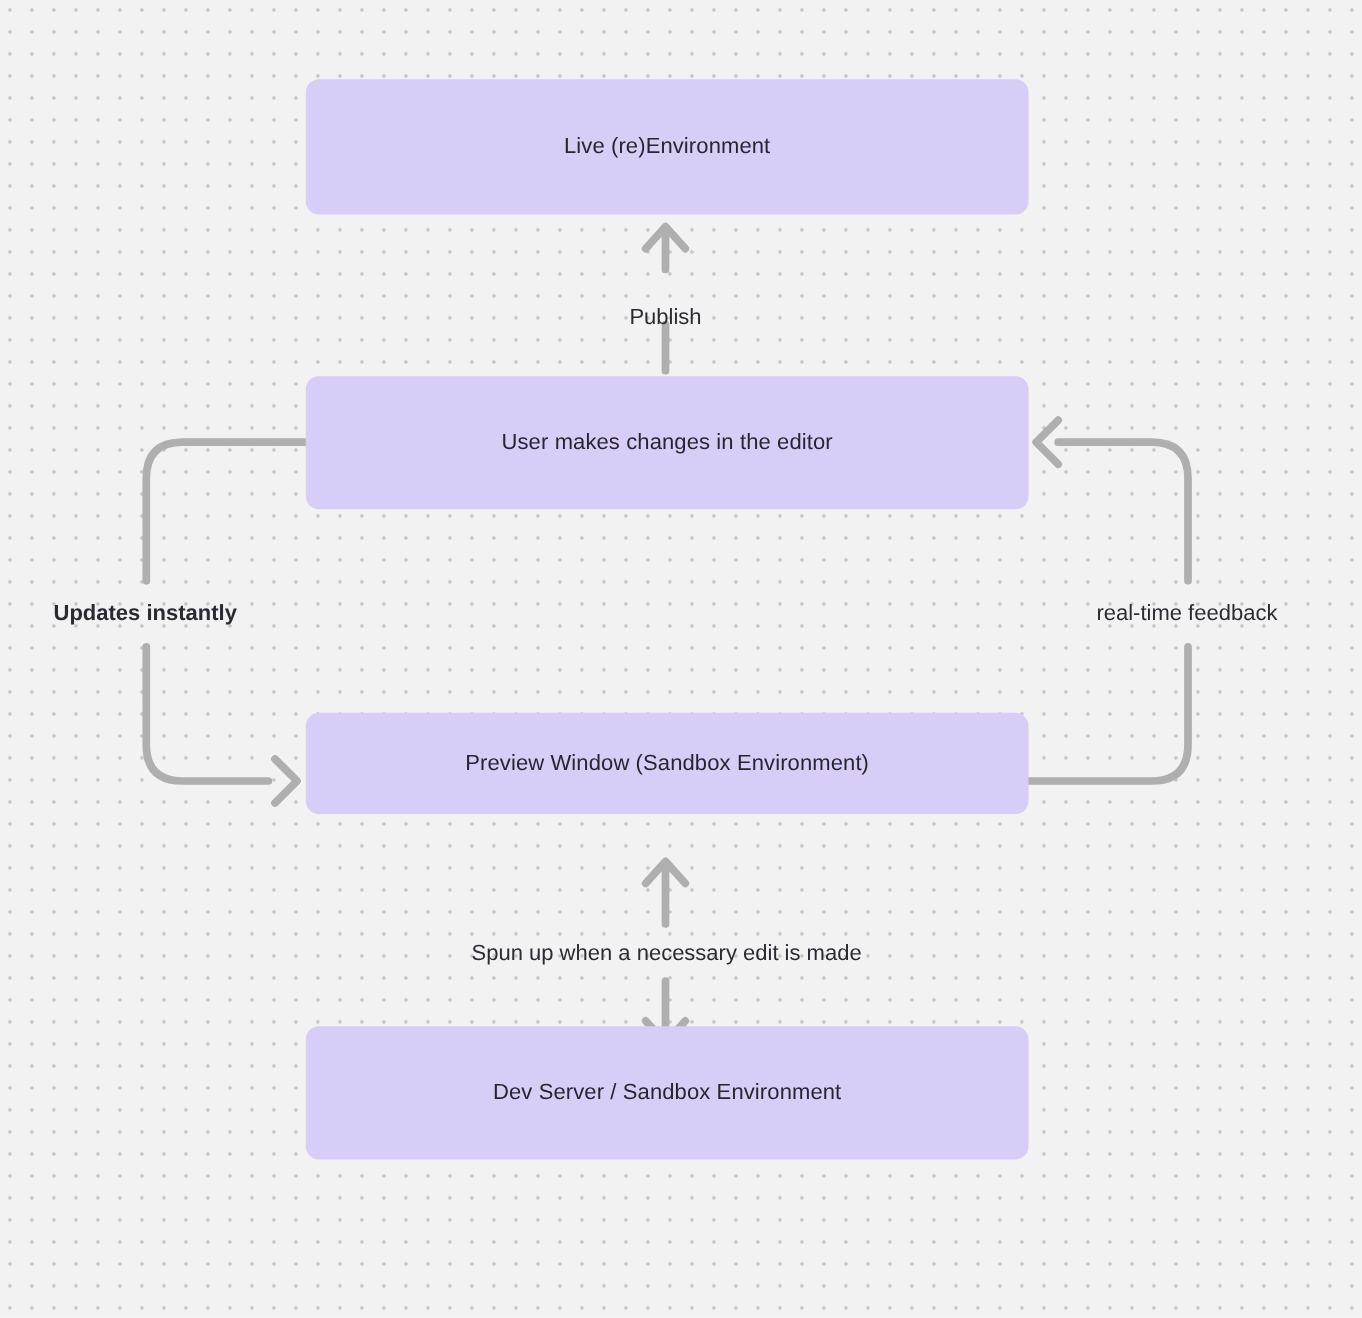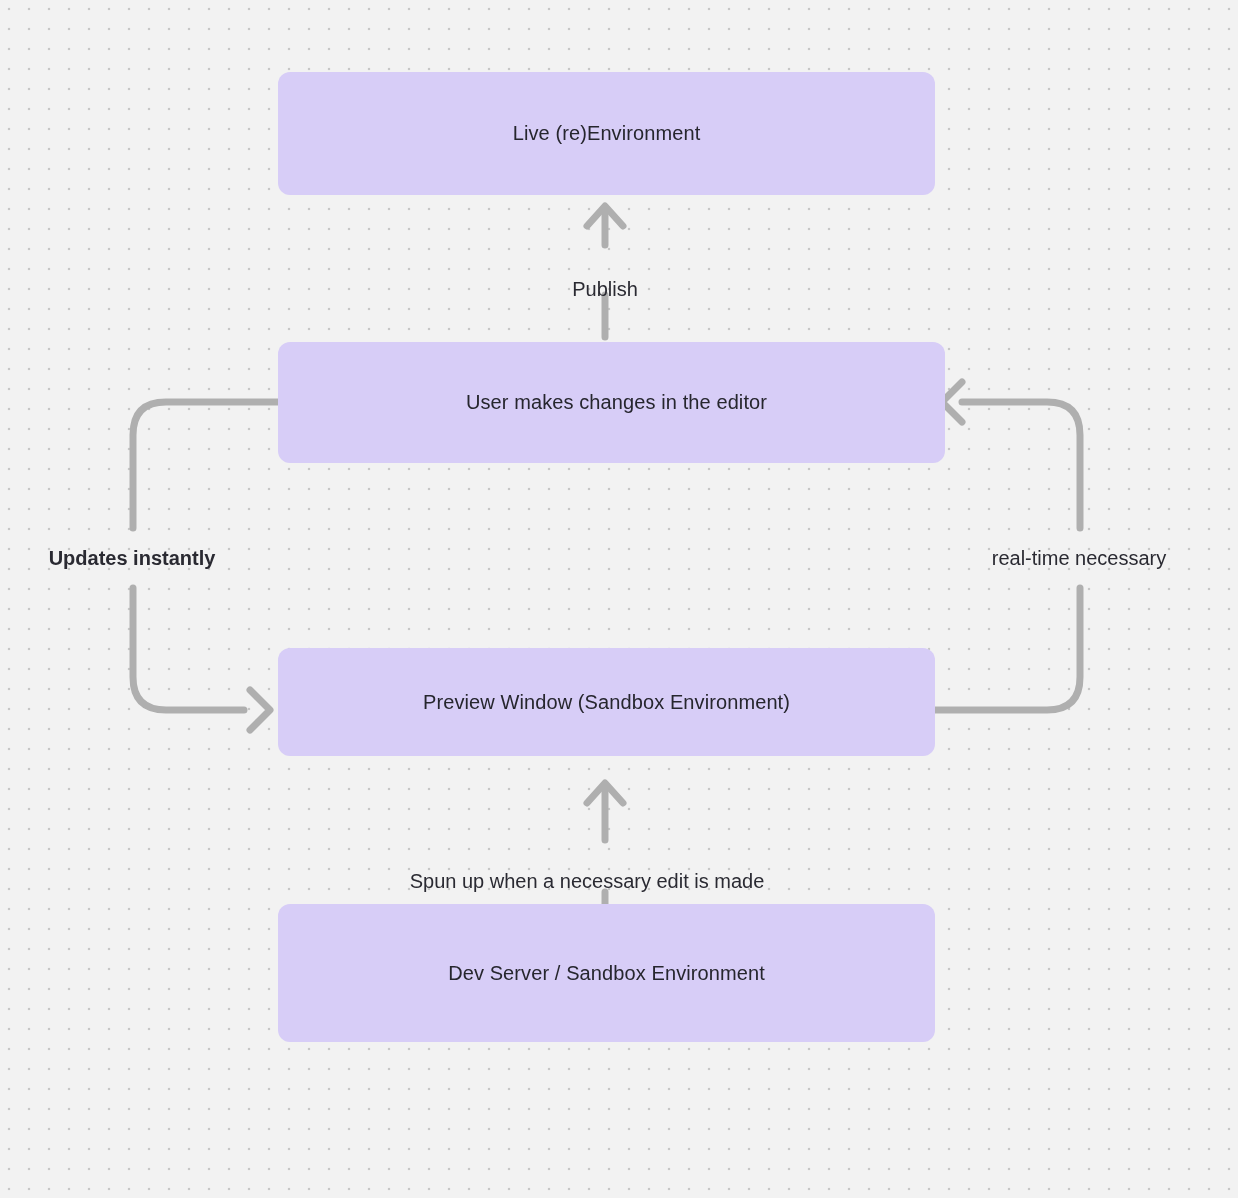--- a/index.html
+++ b/index.html
@@ -83,33 +83,33 @@
       <path d="M587 803 L605 783 L623 803"></path>
       <path d="M605 892 V 941"></path>
       <path d="M587 928 L605 948 L623 928"></path>
     </g>
   </svg>
 
   <div class="node" style="top:72px;height:123px;">
     <span class="node-label">Live (re)Environment</span>
   </div>
 
-  <div class="node" style="top:342px;height:121px;padding-left:10px;">
+  <div class="node" style="top:342px;height:121px;">
     <span class="node-label">User makes changes in the editor</span>
   </div>
 
-  <div class="node" style="top:648px;height:108px;">
+  <div class="node" style="top:648px;height:92px;">
     <span class="node-label">Preview Window (Sandbox Environment)</span>
   </div>
 
-  <div class="node" style="top:904px;height:138px;">
+  <div class="node" style="top:933px;height:121px;">
     <span class="node-label">Dev Server / Sandbox Environment</span>
   </div>
 
   <span class="edge-label" style="left:605px;top:269px;margin-top:20px;">Publish</span>
 
   <span class="edge-label" style="left:132px;top:558px;font-weight:bold;">Updates instantly</span>
 
-  <span class="edge-label" style="left:1079px;top:558px;">real-time necessary</span>
+  <span class="edge-label" style="left:1079px;top:558px;">real-time feedback</span>
 
-  <span class="edge-label" style="left:587px;top:867px;margin-top:14px;">Spun up when a necessary edit is made</span>
+  <span class="edge-label" style="left:606px;top:867px;">Spun up when a necessary edit is made</span>
 
 </div>
 
 </body></html>

